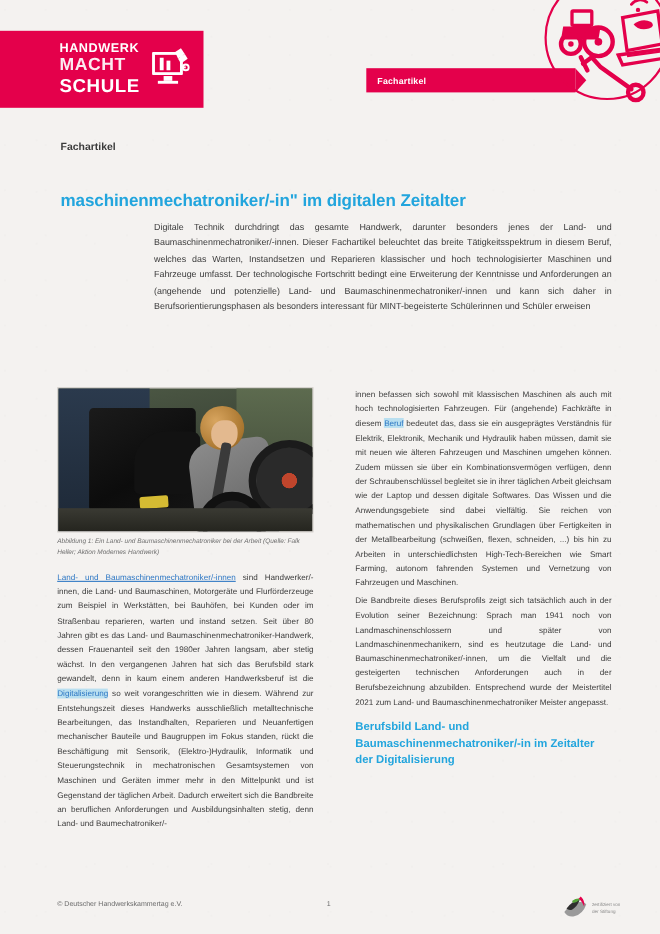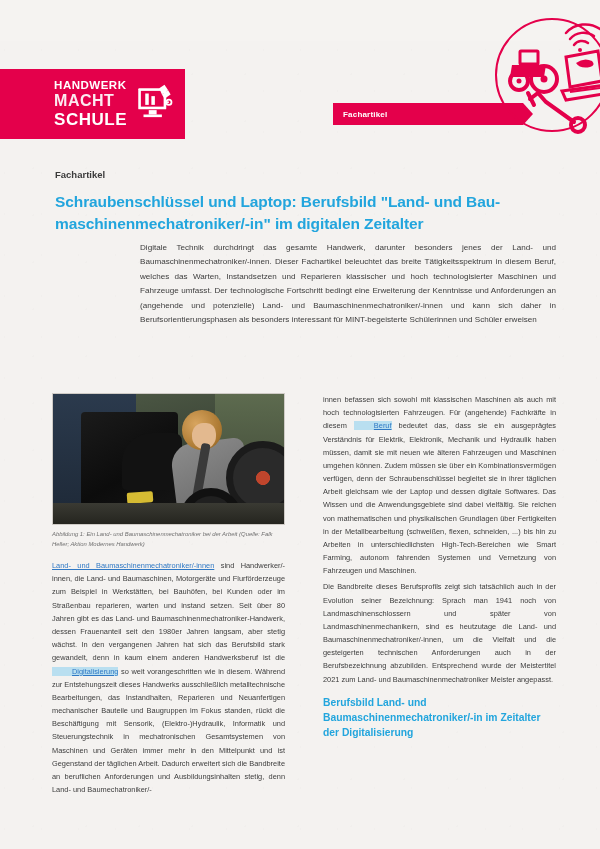--- a/index.html
+++ b/index.html
@@ -19,21 +19,21 @@
     width: 600px;
     height: 849px;
     background:
       radial-gradient(circle at 12% 22%, rgba(0,0,0,0.012) 0 1px, transparent 1px),
       radial-gradient(circle at 63% 71%, rgba(0,0,0,0.012) 0 1px, transparent 1px),
       #f4f2f0;
     background-size: 37px 41px, 53px 47px, auto;
   }
 
   
-  .header { position: relative; height: 118px; margin-top: 41px; }
+  .header { position: relative; height: 118px; }
 
   .logo-block {
     position: absolute;
     left: 0; top: 28px;
     width: 185px; height: 70px;
     background: #e4004b;
     display: flex;
     align-items: center;
     justify-content: flex-end;
     padding-right: 10px;
@@ -194,23 +194,21 @@
     line-height: 1.62;
     color: #6f6f6f;
     margin: 5px 0 10px 0;
   }
 
   a.doclink {
     color: #2f78c4;
   }
   span.hl-link {
     color: #2f78c4;
-    text-decoration: underline;
     background: #b9dff0;
-    padding-left: 20px;
   }
 
   .sub-head {
     font-size: 10.3px;
     font-weight: bold;
     color: #22a5dd;
     line-height: 1.45;
     margin: 10px 0 5px 0;
   }
 
@@ -298,21 +296,21 @@
         <path d="M40 86 l8 -6 l8 9 l28 20"></path>
         <path d="M38 80 l6 12"></path>
         <circle cx="88" cy="112" r="7"></circle>
       </g>
     </svg>
   </div>
 
   <div class="title-zone">
     <div class="kicker">Fachartikel</div>
     <h1 class="main-title">
-      <span>Schraubenschlüssel und Laptop: Berufsbild "Land- und Bau-</span><br>
+      <br>
       <span>maschinenmechatroniker/-in" im digitalen Zeitalter</span>
     </h1>
   </div>
 
   <div class="intro">Digitale Technik durchdringt das gesamte Handwerk, darunter besonders jenes der Land- und Baumaschinenmechatroniker/-innen. Dieser Fachartikel beleuchtet das breite Tätigkeitsspektrum in diesem Beruf, welches das Warten, Instandsetzen und Reparieren klassischer und hoch technologisierter Maschinen und Fahrzeuge umfasst. Der technologische Fortschritt bedingt eine Erweiterung der Kenntnisse und Anforderungen an (angehende und potenzielle) Land- und Baumaschinenmechatroniker/-innen und kann sich daher in Berufsorientierungsphasen als besonders interessant für MINT-begeisterte Schülerinnen und Schüler erweisen</div>
 
   <div class="columns">
 
     <div class="col">
       <figure class="figure">

